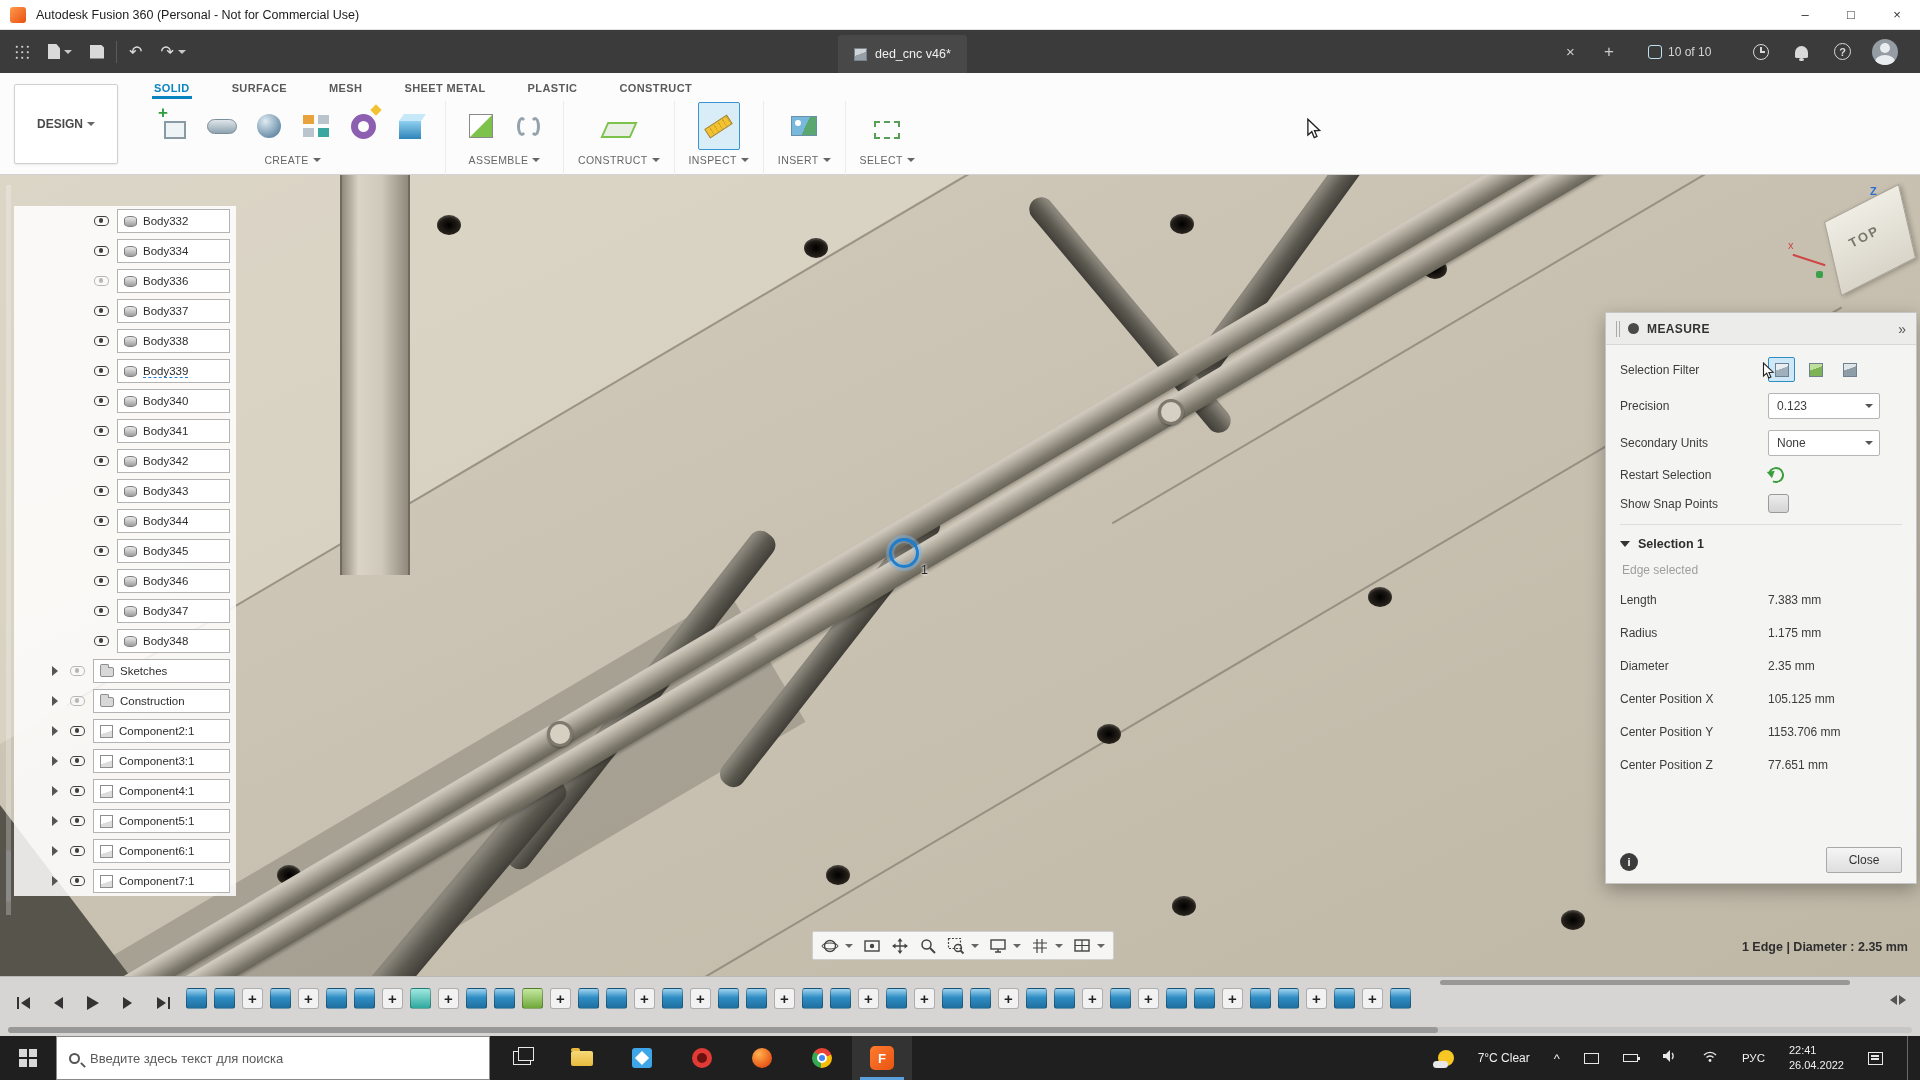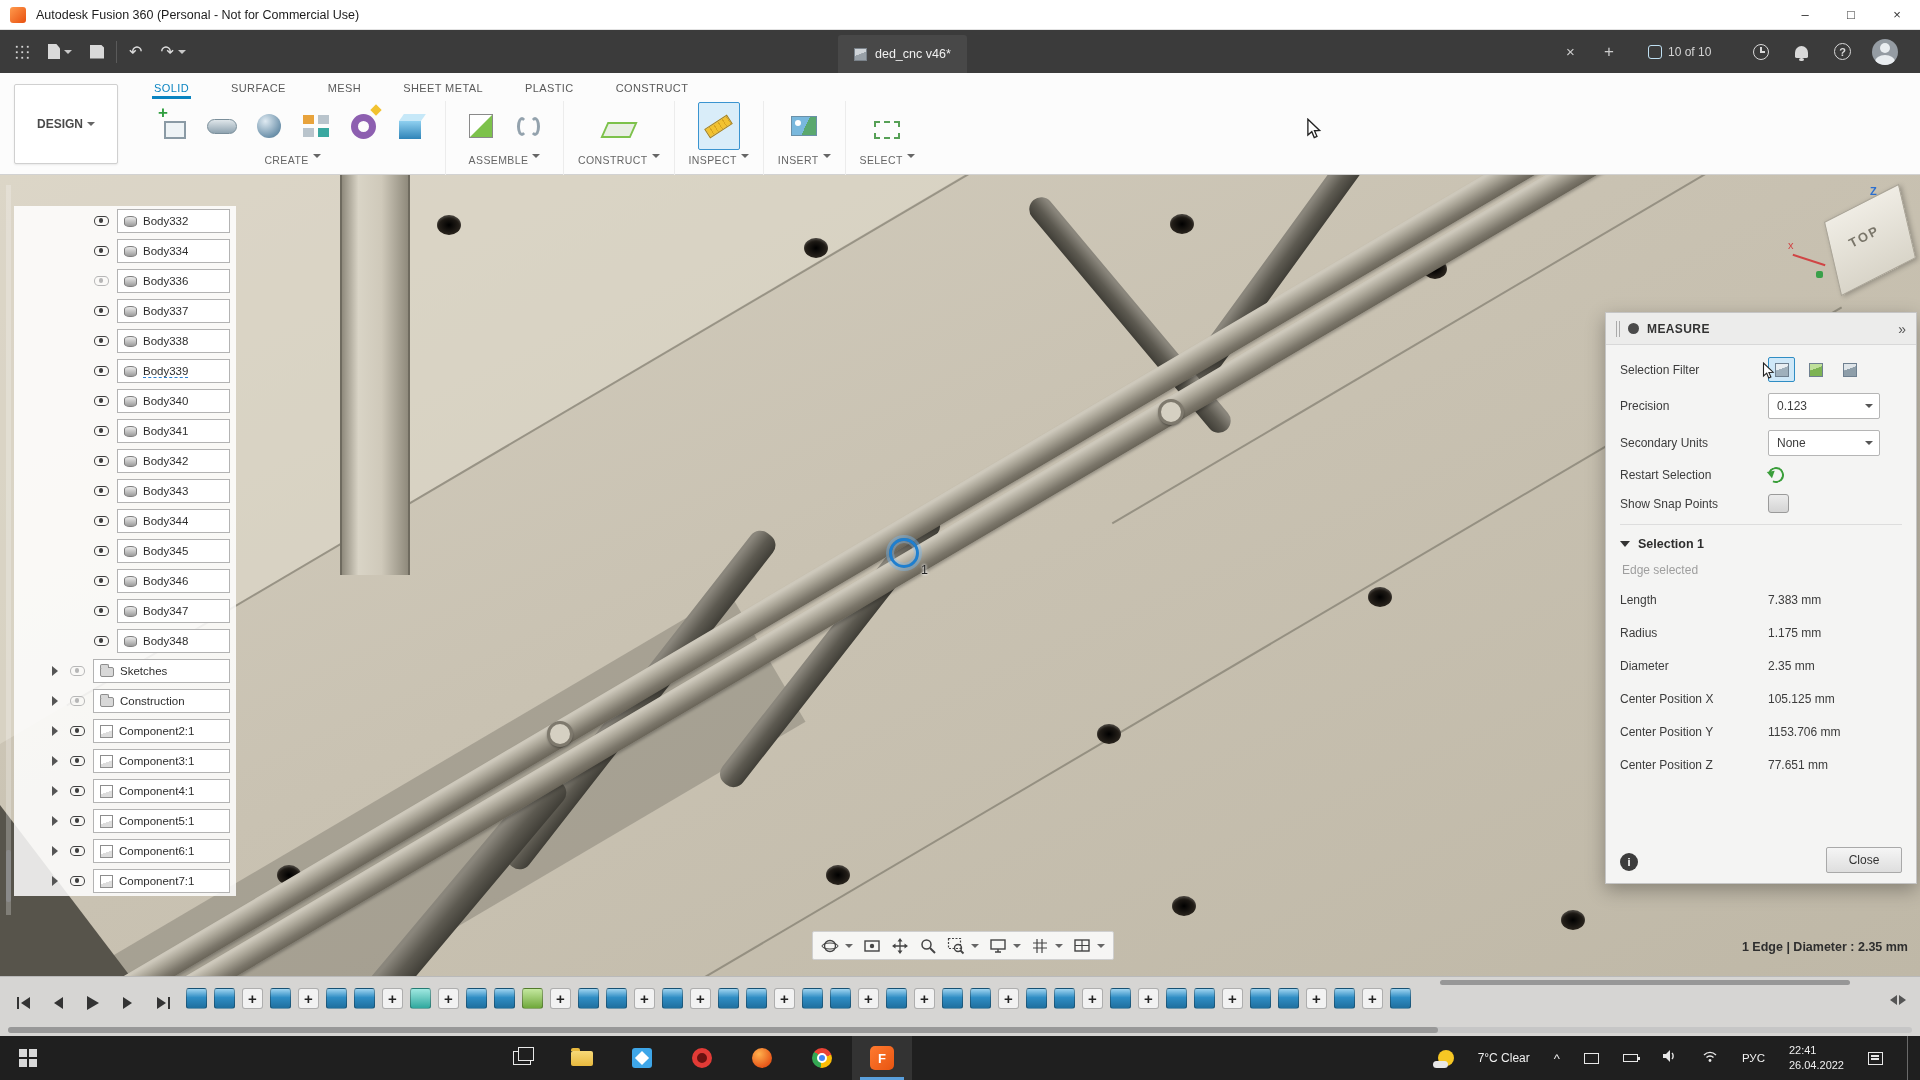--- a/index.html
+++ b/index.html
@@ -36,26 +36,26 @@
 .bell-icon::after{content:"";position:absolute;left:4px;bottom:-3.5px;width:5px;height:3.5px;border-radius:50%;background:#d9d9d9}
 .help-icon{width:17px;height:17px;border:1.6px solid #d9d9d9;border-radius:50%;color:#d9d9d9;font-size:11px;display:flex;align-items:center;justify-content:center;font-weight:bold}
 .avatar{width:26px;height:26px;border-radius:50%;background:#959ca3;position:relative;overflow:hidden}
 .avatar::before{content:"";position:absolute;left:8px;top:4px;width:10px;height:10px;border-radius:50%;background:#e9edf0}
 .avatar::after{content:"";position:absolute;left:3px;top:16px;width:20px;height:13px;border-radius:50%;background:#e9edf0}
 
 
 .ribbon{position:absolute;left:0;top:73px;width:1920px;height:102px;background:#fcfcfc;border-bottom:1px solid #d2d2d2;z-index:39}
 .design{position:absolute;left:14px;top:11px;width:104px;height:80px;background:#fff;border:1px solid #d0d0d0;border-radius:2px;display:flex;align-items:center;justify-content:center;font-size:12px;font-weight:bold;color:#4a4a4a;box-shadow:0 1px 2px rgba(0,0,0,.08)}
 .rtabs{position:absolute;left:152px;top:2px;height:25px;display:flex;gap:38px;align-items:center}
-.rtab{font-size:11px;font-weight:normal;color:#5a5a5a;letter-spacing:.4px;white-space:nowrap;padding:5px 2px}
+.rtab{font-size:11px;font-weight:bold;color:#5a5a5a;letter-spacing:.4px;white-space:nowrap;padding:5px 2px}
 .rtab.active{color:#0a84c1;box-shadow:inset 0 -3px 0 #0a84c1}
 .groups{position:absolute;left:140px;top:28px;height:74px;display:flex}
 .rgroup{display:flex;flex-direction:column;align-items:center;padding:0 14px;border-right:1px solid #ececec}
 .ricons{display:flex;gap:5px;height:50px;align-items:center}
-.rlabel{font-size:10.5px;color:#666;margin-top:3px;display:flex;align-items:flex-start;letter-spacing:.4px}
+.rlabel{font-size:10.5px;color:#666;margin-top:3px;display:flex;align-items:center;letter-spacing:.4px}
 .ric{width:42px;height:48px;display:flex;align-items:center;justify-content:center;position:relative}
 .ric.active{background:#d9edf9;border:1px solid #3a94d0;border-radius:2px}
 .sk-sq{width:22px;height:18px;border:2px solid #8a9aa5;background:#eef3f6;margin-top:8px}
 .sk-plus{position:absolute;left:4px;top:2px;color:#2f9e3f;font-size:17px;font-weight:bold;line-height:1}
 .pill{width:30px;height:15px;border-radius:8px;background:linear-gradient(#dfe6ea,#8fa3b0);border:1px solid #7a8e9a}
 .sphere{width:24px;height:24px;border-radius:50%;background:radial-gradient(circle at 35% 30%,#dfeaf2,#6f93ac 70%,#51728a)}
 .pat{width:26px;height:22px;background:linear-gradient(#e8a33c,#e8a33c) 0 0/11px 9px no-repeat,linear-gradient(#3aa8a0,#3aa8a0) 15px 13px/11px 9px no-repeat,linear-gradient(#b9c4cc,#b9c4cc) 15px 0/11px 9px no-repeat,linear-gradient(#b9c4cc,#b9c4cc) 0 13px/11px 9px no-repeat}
 .coil{width:25px;height:25px;border-radius:50%;border:7px solid #8d5fb0;position:relative}
 .star{position:absolute;right:4px;top:4px;width:8px;height:8px;background:#f2c230;transform:rotate(45deg)}
 .ext{width:22px;height:18px;background:linear-gradient(#8fd0f0,#2f84b8);position:relative;margin-top:8px}
@@ -862,20 +862,24 @@
 
   <div class="taskbar">
     <span class="start">
         <span class="win-logo">
           <span></span>
           <span></span>
           <span></span>
           <span></span>
         </span>
       </span>
+    <div class="search">
+      <span class="mag"></span>
+      <input class="search-input" placeholder="Введите здесь текст для поиска" style="">
+    </div>
     <div class="tb-icons">
       <span class="tbi">
           <span class="tv"></span>
         </span>
       <span class="tbi">
           <span class="folder"></span>
         </span>
       <span class="tbi">
           <span class="bluewin"></span>
         </span>

